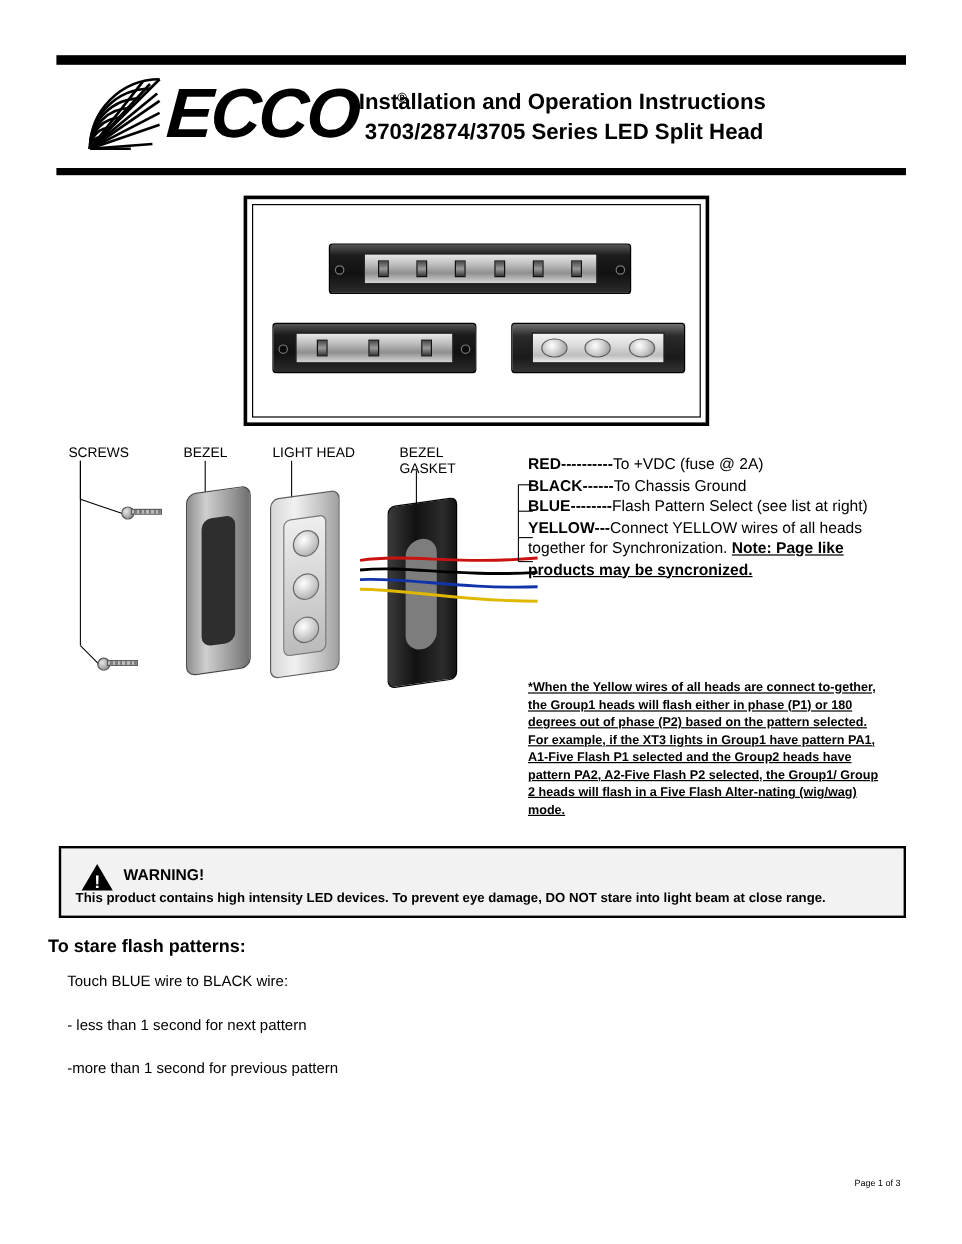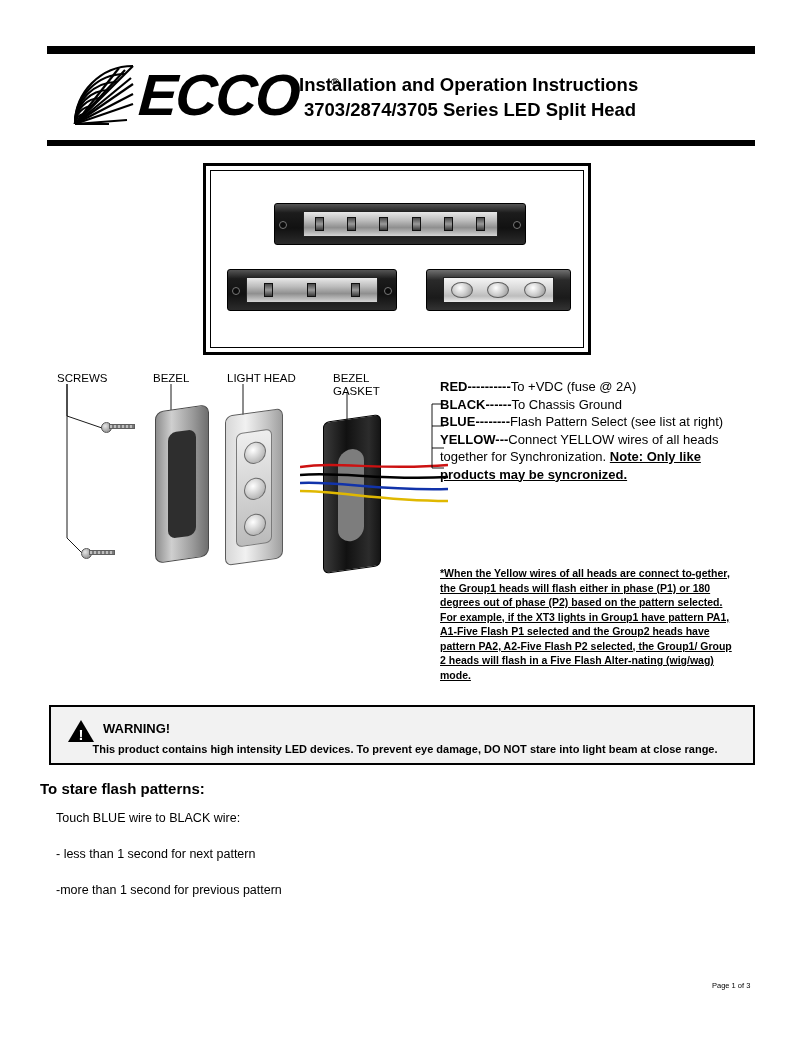--- a/index.html
+++ b/index.html
@@ -329,21 +329,20 @@
     font-size: 13px;
     font-weight: bold;
   }
   .warn-text {
     position: absolute;
     left: 12px;
     top: 36px;
     width: 684px;
     font-size: 11px;
     font-weight: bold;
-    text-align: center;
   }
 
   
   .flash-section {
     position: absolute;
     left: 40px;
     top: 780px;
     width: 500px;
   }
   .flash-title {
@@ -514,21 +513,21 @@
     <b>BLACK</b><b>------</b><span>To Chassis Ground</span>
   </div>
   <div class="wline">
     <b>BLUE</b><b>--------</b><span>Flash Pattern Select (see list at right)</span>
   </div>
   <div class="wline">
     <b>YELLOW</b><b>---</b><span>Connect YELLOW wires of all heads</span>
   </div>
   <div class="wline">
     <span>together for Synchronization.</span>
-    <span class="u">Note: Only like</span>
+    <span class="u">Note: Page like</span>
   </div>
   <div class="wline">
     <span class="u">products may be syncronized.</span>
   </div>
 </div>
 
 <div class="note-block">*When the Yellow wires of all heads are connect to-gether, the Group1 heads will flash either in phase (P1) or 180 degrees out of phase (P2) based on the pattern selected.  For example, if the XT3 lights in Group1 have pattern PA1, A1-Five Flash P1 selected and the Group2 heads have pattern PA2, A2-Five Flash P2 selected, the Group1/ Group 2 heads will flash in a Five Flash Alter-nating (wig/wag) mode.</div>
 
 <div class="warning-box">
   <svg class="warn-tri" viewBox="0 0 28 24">

